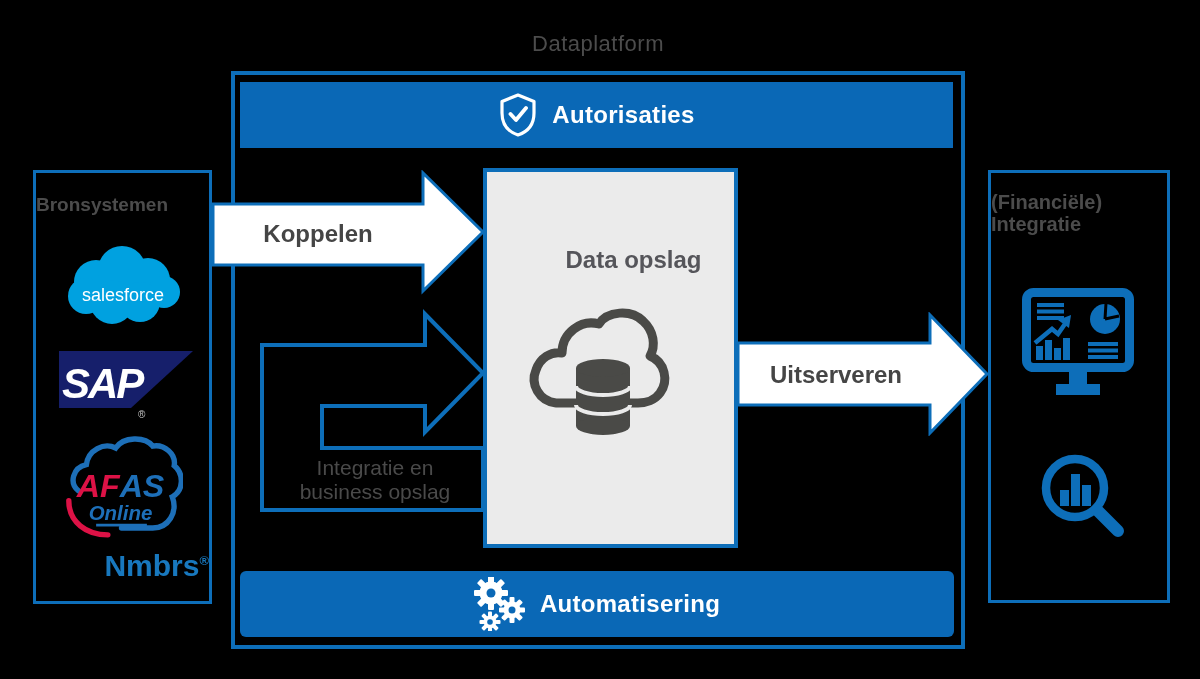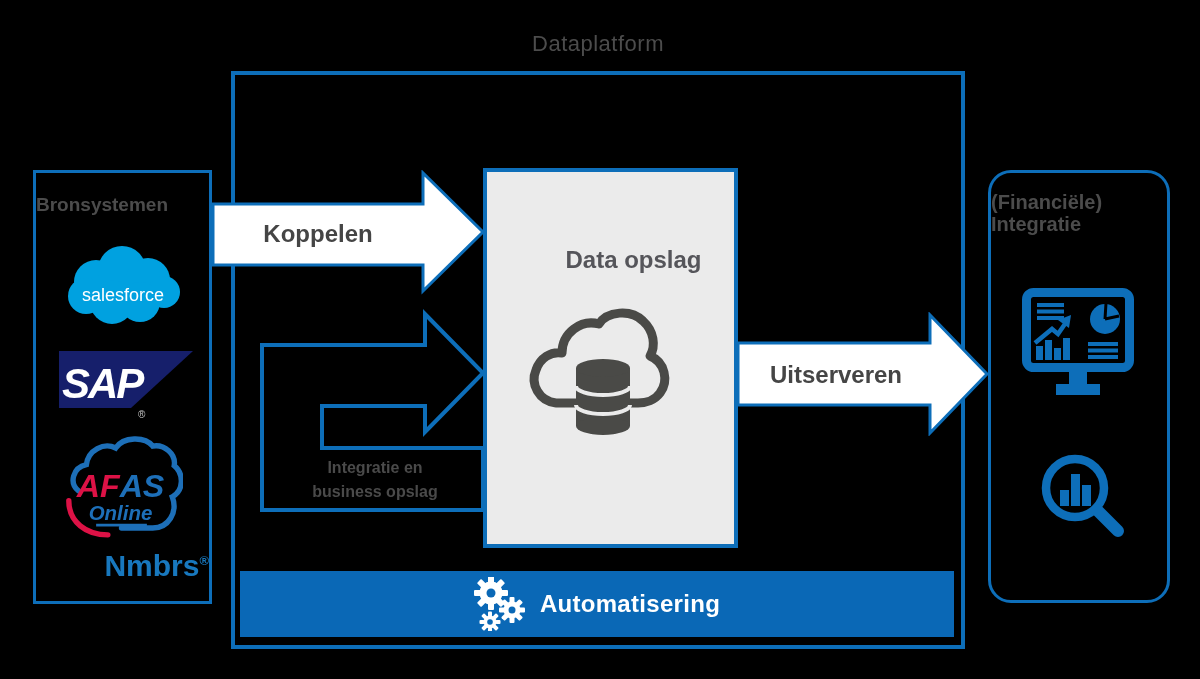--- a/index.html
+++ b/index.html
@@ -45,21 +45,21 @@
   }
   .storage-label{
     position:absolute;top:74px;width:100%;text-align:center;
     color:#55555a;font-size:24px;font-weight:bold;
   }
   .arrow-text{
     fill:#454545;font-size:24px;font-weight:bold;font-family:"Liberation Sans",sans-serif;
   }
   .integratie-label{
     left:278px;top:456px;width:194px;text-align:center;
-    color:#4a4a4a;font-size:16px;font-weight:bold;line-height:24px;
+    color:#4a4a4a;font-size:21px;font-weight:normal;line-height:24px;
   }
   .nmbrs-text{
     position:absolute;top:376px;width:100%;text-align:right;
     color:var(--nmbrs-blue);font-size:30px;font-weight:bold;
   }
   .nmbrs-text sup{font-size:13px;}
   .insights-title{top:18px;font-size:20px;line-height:22px;}
 </style>
 </head>
 <body>
@@ -81,22 +81,29 @@
       <g>
         <rect x="52" y="64" width="54" height="58" fill="var(--icon-dark)"></rect>
         <ellipse cx="79" cy="64" rx="27" ry="9" fill="var(--icon-dark)"></ellipse>
         <ellipse cx="79" cy="122" rx="27" ry="9" fill="var(--icon-dark)"></ellipse>
         <path d="M52,82 A27,9 0 0 0 106,82" fill="none" stroke="#ebebeb" stroke-width="4"></path>
         <path d="M52,101 A27,9 0 0 0 106,101" fill="none" stroke="#ebebeb" stroke-width="4"></path>
       </g>
     </svg>
   </div>
 
-
-  <div class="abs bar" style="left:240px;top:571px;width:714px;height:66px;">
+  <div class="abs bar" style="left:240px;top:82px;width:713px;height:66px;">
+    <svg width="40" height="44" viewBox="0 0 40 44">
+      <path d="M20,2 L36,8.5 L36,20 C36,32.5 29,39 20,42 C11,39 4,32.5 4,20 L4,8.5 Z" fill="none" stroke="#fff" stroke-width="3.2" stroke-linejoin="round"></path>
+      <path d="M12.5,21 L18,27 L28,15" fill="none" stroke="#fff" stroke-width="3.8" stroke-linecap="round" stroke-linejoin="round"></path>
+    </svg>
+    <span class="bar-label">Autorisaties</span>
+  </div>
+
+  <div class="abs bar" style="left:240px;top:571px;width:714px;height:66px;border-radius:6px;">
     <svg width="52" height="54" viewBox="0 0 52 54">
       <g transform="translate(17,16)">
         <g fill="#fff">
           <rect x="-3" y="-17" width="6" height="8" rx="1"></rect>
           <rect x="-3" y="-17" width="6" height="8" rx="1" transform="rotate(45)"></rect>
           <rect x="-3" y="-17" width="6" height="8" rx="1" transform="rotate(90)"></rect>
           <rect x="-3" y="-17" width="6" height="8" rx="1" transform="rotate(135)"></rect>
           <rect x="-3" y="-17" width="6" height="8" rx="1" transform="rotate(180)"></rect>
           <rect x="-3" y="-17" width="6" height="8" rx="1" transform="rotate(225)"></rect>
           <rect x="-3" y="-17" width="6" height="8" rx="1" transform="rotate(270)"></rect>
@@ -167,21 +174,21 @@
       </text>
       <text x="61" y="90" text-anchor="middle" font-size="21" font-weight="bold" font-style="italic" fill="#1d6fb8" font-family="&quot;Liberation Sans&quot;,sans-serif">Online</text>
       <line x1="36" y1="95" x2="88" y2="95" stroke="#1d6fb8" stroke-width="3"></line>
     </svg>
 
     <div class="nmbrs-text">
       <span>Nmbrs</span><sup>®</sup>
     </div>
   </div>
 
-  <div class="abs side-box" style="left:988px;top:170px;width:182px;height:433px;border-radius:23px;">
+  <div class="abs side-box" style="left:988px;top:170px;width:182px;height:433px;">
     <div class="side-title insights-title">
       <div>(Financiële)</div>
       <div>Integratie</div>
     </div>
 
     <svg class="abs" style="left:31px;top:115px;" width="112" height="110" viewBox="0 0 112 110">
       <rect x="4.5" y="4.5" width="103" height="75" rx="7" fill="none" stroke="var(--accent)" stroke-width="9"></rect>
       <rect x="47" y="82" width="18" height="16" fill="var(--accent)"></rect>
       <rect x="34" y="96" width="44" height="11" fill="var(--accent)"></rect>
       <g fill="var(--accent)">

